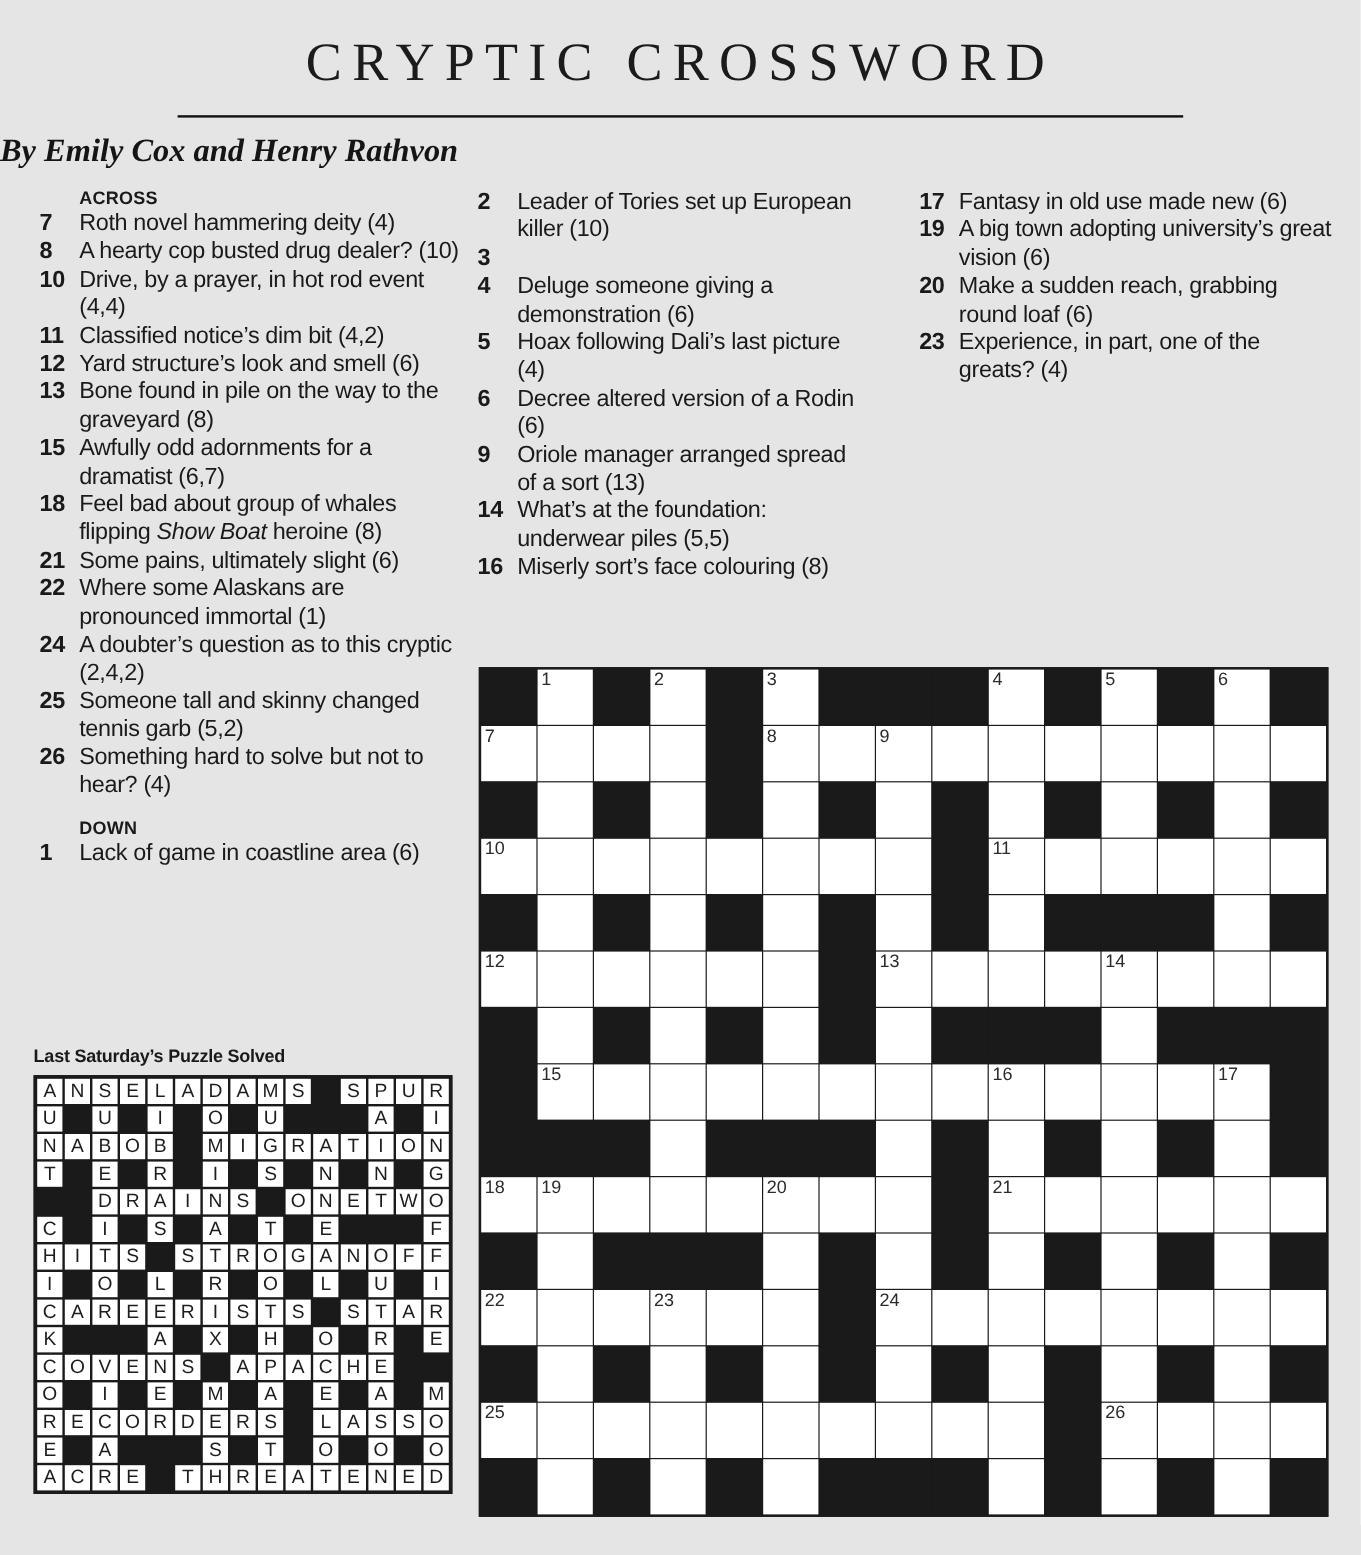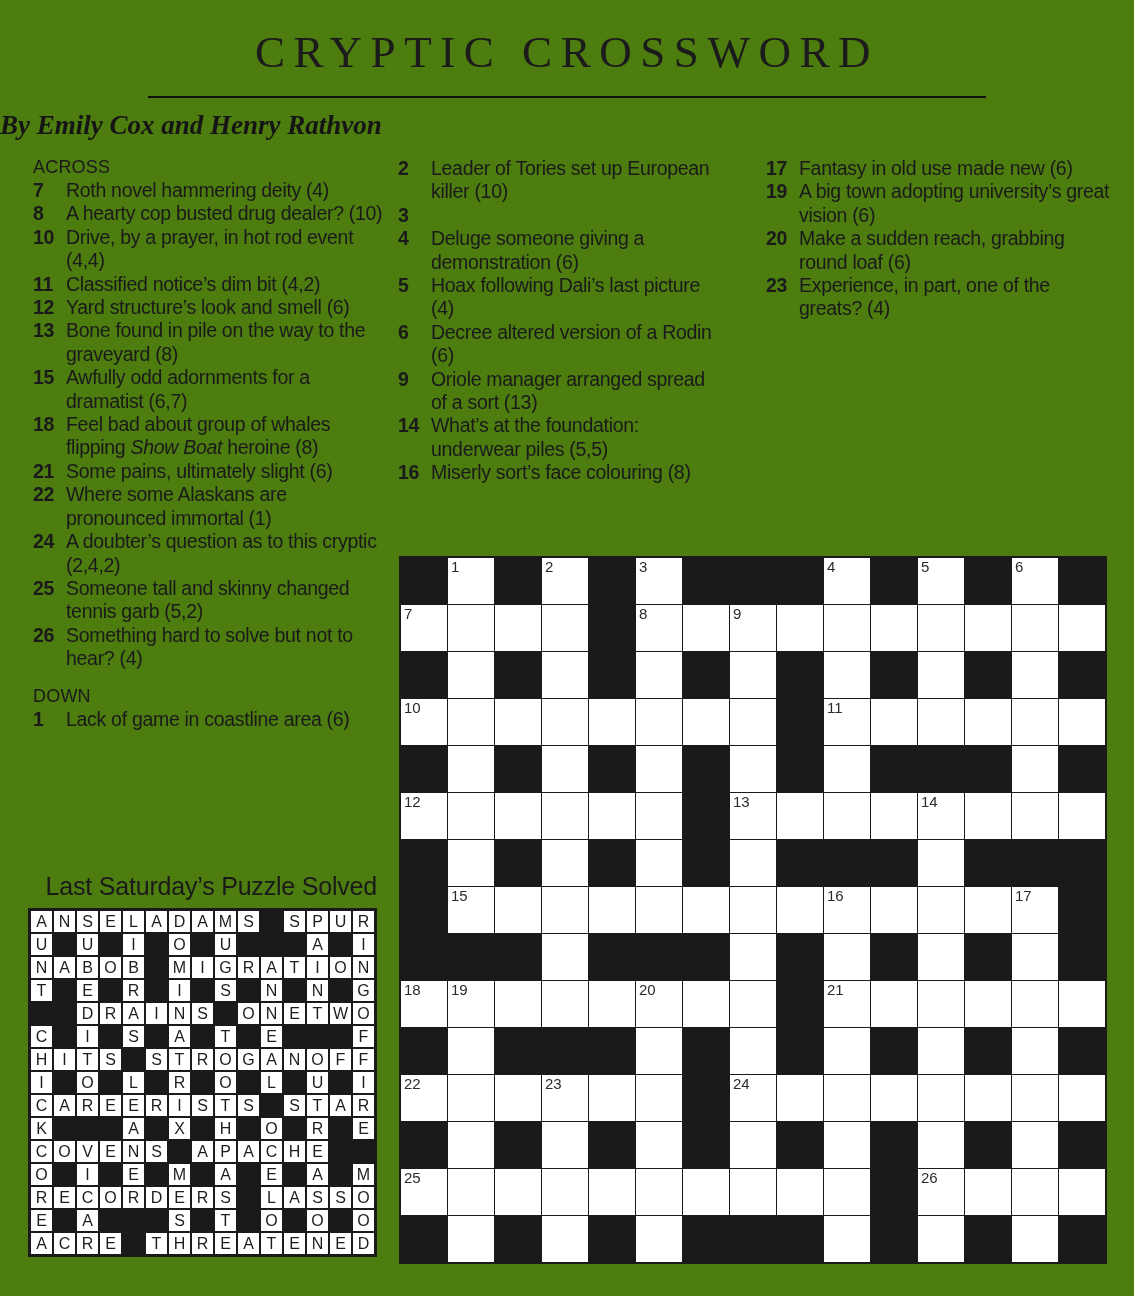--- a/index.html
+++ b/index.html
@@ -1,42 +1,42 @@
 <!DOCTYPE html>
 <html><head>
 <meta charset="utf-8">
 <style>
   html,body{margin:0;padding:0;background:#ffffff;}
-  .page{position:relative;width:1134px;height:1296px;background:#4d7c0f;
+  .page{position:relative;width:1134px;height:1296px;background:#e5e5e5;
         font-family:"Liberation Sans",sans-serif;color:#1a1a1a;overflow:hidden;}
 
   .title{position:absolute;top:26px;left:0;width:100%;text-align:center;
          font-family:"Liberation Serif",serif;font-size:45px;font-weight:normal;
          letter-spacing:0.19em;color:#1b1b1b;white-space:nowrap;}
   .rule{position:absolute;top:96px;left:148px;width:838px;border-top:2.5px solid #111;}
   .byline{position:absolute;top:110px;left:0;width:100%;text-align:left;
           font-family:"Liberation Serif",serif;font-style:italic;font-weight:bold;
           font-size:27px;color:#151515;}
 
   .clue-col{position:absolute;top:157px;}
   #col1{left:33px;width:358px;}
   #col2{left:398px;width:323px;}
   #col3{left:766px;width:350px;}
 
-  .section-heading{font-size:18px;font-weight:normal;margin-bottom:1px;
+  .section-heading{font-size:15px;font-weight:bold;margin-left:33px;margin-bottom:1px;
                    letter-spacing:0.2px;}
   .clue-col .section-heading.later{margin-top:15px;}
   .clue{display:flex;align-items:flex-start;}
   .clue-num{flex:0 0 33px;font-weight:bold;font-size:19.5px;line-height:23.4px;
             letter-spacing:-0.3px;}
   .clue-text{flex:1;font-weight:normal;font-size:19.5px;line-height:23.4px;
              letter-spacing:-0.3px;}
 
   .solved{position:absolute;left:28px;top:872px;width:349px;}
-  .solved-heading{text-align:right;font-size:25px;font-weight:normal;margin-bottom:7px;
+  .solved-heading{text-align:left;font-size:15px;font-weight:bold;margin-bottom:7px;
                   letter-spacing:-0.2px;}
   .mini-grid{display:grid;grid-template-columns:repeat(15,21px);grid-auto-rows:21px;
              gap:2px;background:#1a1a1a;border:3px solid #1a1a1a;width:max-content;}
   .mini-cell{background:#fff;display:flex;align-items:center;justify-content:center;
              font-size:16px;line-height:1;color:#1d1d1d;}
   .mini-cell.black{background:#1a1a1a;}
 
   .big-grid{position:absolute;left:399px;top:556px;display:grid;
             grid-template-columns:repeat(15,46px);grid-auto-rows:46px;gap:1px;
             background:#1a1a1a;border:2.5px solid #1a1a1a;}

